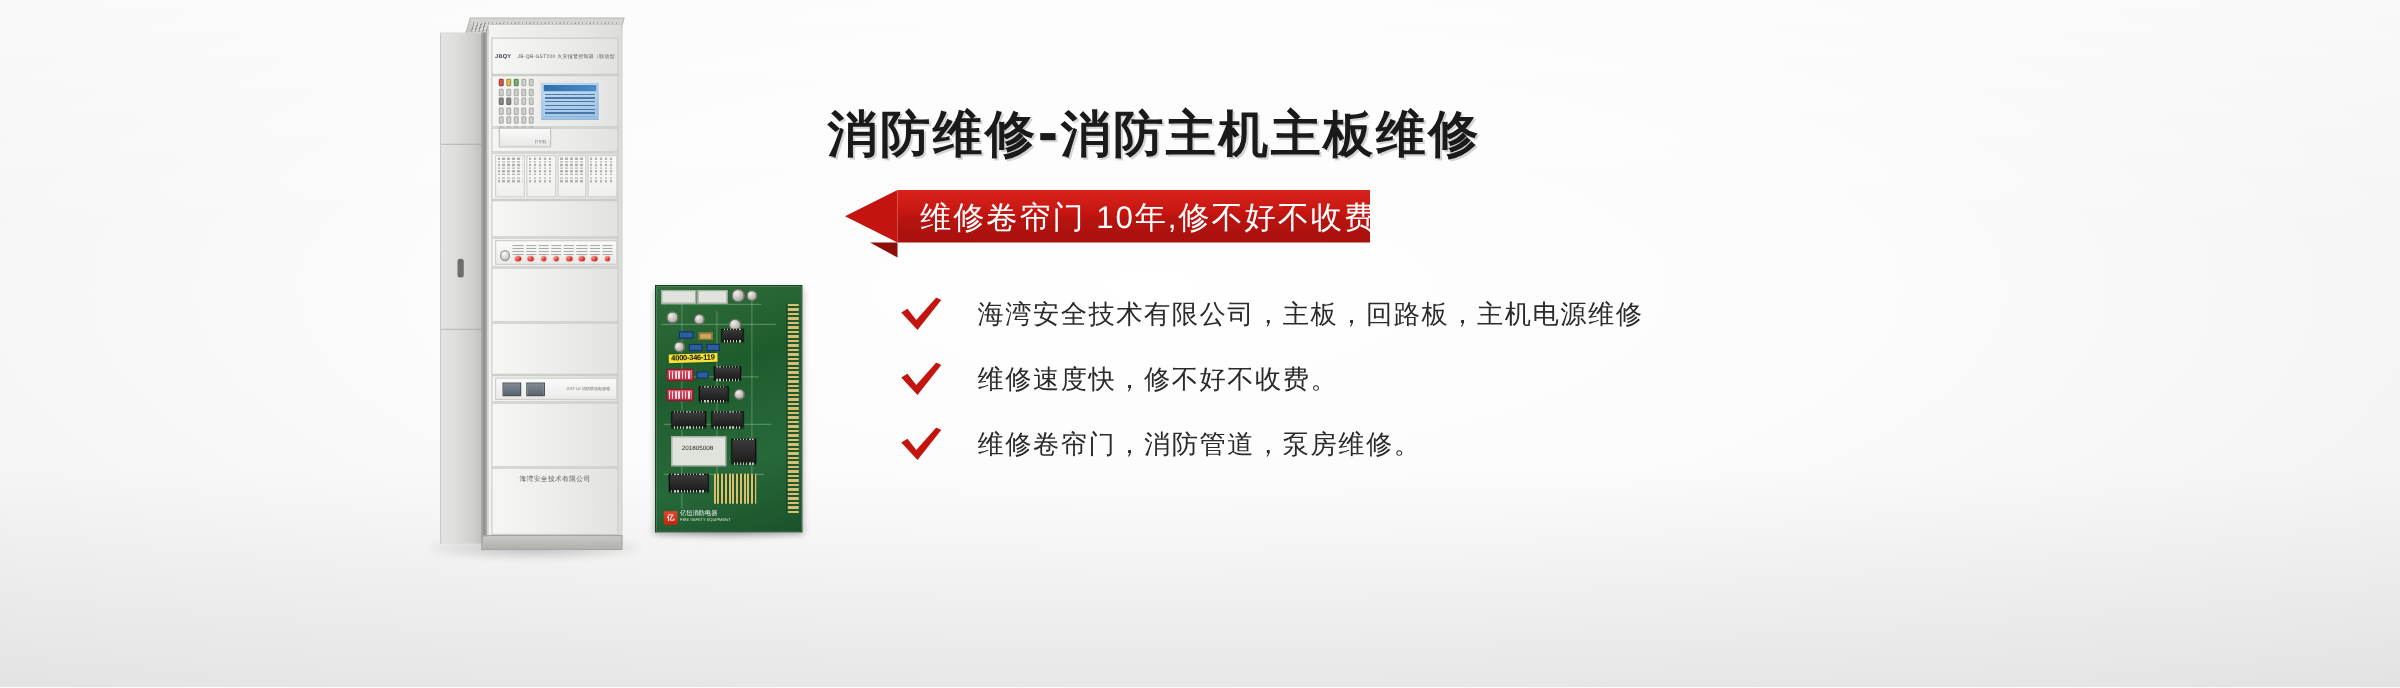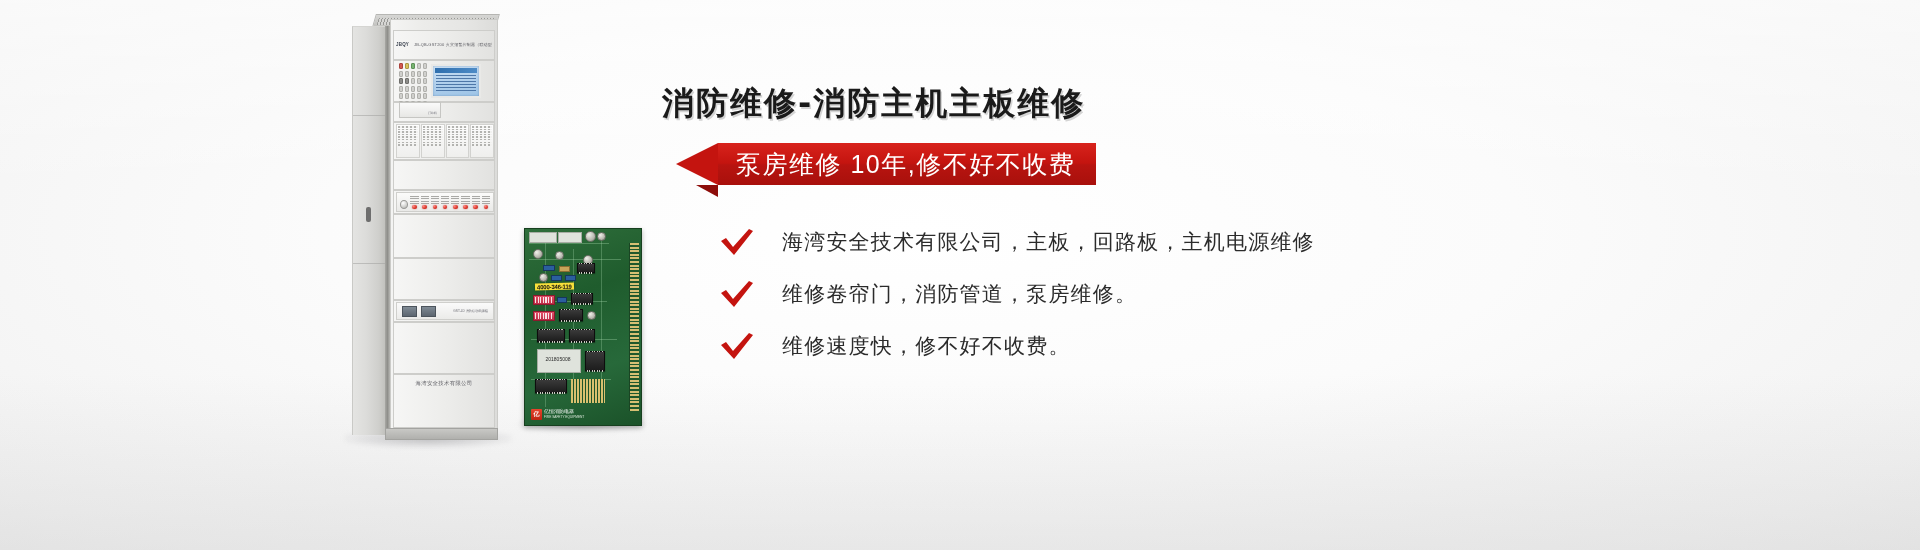--- a/index.html
+++ b/index.html
@@ -370,21 +370,21 @@
 
   
   #content {
     position: absolute;
     left: 662px;
     top: 86px;
     width: 1180px;
   }
   #headline {
     font-family: "DejaVu Sans", "Liberation Sans", sans-serif;
-    font-size: 32px;
+    font-size: 40px;
     font-weight: bold;
     color: #1a1a1a;
     letter-spacing: 2px;
     line-height: 1.1;
     white-space: nowrap;
     text-shadow: 1.5px 1.5px 0 rgba(120,120,120,0.30);
   }
 
   
   #ribbon-wrap {
@@ -698,43 +698,43 @@
   </div>
 
   <div id="content">
 
     <div id="headline">消防维修-消防主机主板维修</div>
 
     <div id="ribbon-wrap">
       <div id="ribbon-notch"></div>
       <div id="ribbon-tail"></div>
       <div id="ribbon">
-        <span id="ribbon-text">泵房维修 10年,修不好不收费</span>
+        <span id="ribbon-text">维修卷帘门 10年,修不好不收费</span>
       </div>
     </div>
 
     <div id="bullets">
 
       <div class="bullet">
         <svg class="check-icon" viewBox="0 0 34 26">
           <path d="M1 12 L6 9 L13 18 L29 0 L33 2 L14 26 Z" fill="#c4140f"></path>
         </svg>
         <span class="bullet-text">海湾安全技术有限公司，主板，回路板，主机电源维修</span>
       </div>
 
       <div class="bullet">
         <svg class="check-icon" viewBox="0 0 34 26">
           <path d="M1 12 L6 9 L13 18 L29 0 L33 2 L14 26 Z" fill="#c4140f"></path>
         </svg>
-        <span class="bullet-text">维修卷帘门，消防管道，泵房维修。</span>
+        <span class="bullet-text">维修速度快，修不好不收费。</span>
       </div>
 
       <div class="bullet">
         <svg class="check-icon" viewBox="0 0 34 26">
           <path d="M1 12 L6 9 L13 18 L29 0 L33 2 L14 26 Z" fill="#c4140f"></path>
         </svg>
-        <span class="bullet-text">维修速度快，修不好不收费。</span>
+        <span class="bullet-text">维修卷帘门，消防管道，泵房维修。</span>
       </div>
 
     </div>
   </div>
 
 </div>
 
 </body></html>

